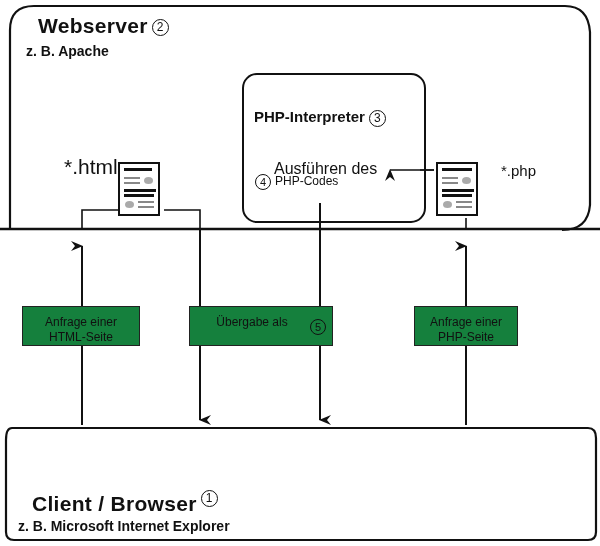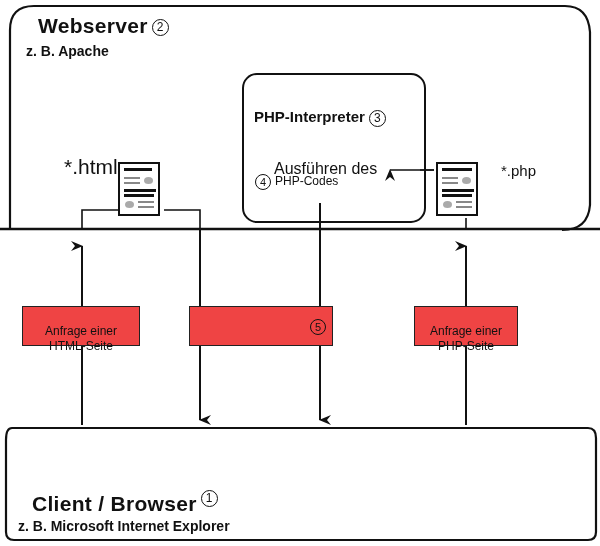--- a/index.html
+++ b/index.html
@@ -3,21 +3,21 @@
 <meta charset="utf-8">
 <style>
   html, body { margin:0; padding:0; background:#ffffff; }
   body { width:600px; height:546px; position:relative; overflow:hidden; font-family:"Liberation Sans", sans-serif; color:#111; }
   svg.lines { position:absolute; left:0; top:0; width:600px; height:546px; }
   .abs { position:absolute; white-space:nowrap; }
   .title { font-weight:bold; font-size:21px; letter-spacing:0.3px;margin-left:16px; }
   .sub { font-size:14px;font-weight:bold; }
   .num { display:inline-block; width:15px; height:15px; border:1.5px solid #111; border-radius:50%; font-size:12px; line-height:15px; text-align:center; font-weight:normal; vertical-align:middle; margin-left:4px; }
   .numsm { width:14px; height:14px; line-height:14px; font-size:11px; }
-  .label-box { position:absolute; background:#ef4444; border:1.5px solid #222; font-size:12px; text-align:center; line-height:15px; padding-top:17px; box-sizing:border-box; }
+  .label-box { position:absolute; background:#15803d; border:1.5px solid #222; font-size:12px; text-align:center; line-height:15px; padding-top:8px; box-sizing:border-box; }
   .doc { position:absolute; width:42px; height:54px; background:#fff; border:2.5px solid #111; box-sizing:border-box; }
   .doc .bar { position:absolute; background:#111; height:3px; }
   .doc .lt { position:absolute; background:#888; height:2px; }
   .doc .dot { position:absolute; width:9px; height:7px; border-radius:50%; background:#aaa; }
 </style>
 </head>
 <body>
 
 <svg class="lines" viewBox="0 0 600 546">
   <defs>
@@ -87,20 +87,21 @@
   <div class="dot" style="left:5px;top:37px;"></div>
   <div class="lt" style="left:18px;top:37px;width:16px;"></div>
   <div class="lt" style="left:18px;top:42px;width:16px;"></div>
 </div>
 
 <div class="label-box" style="left:22px;top:306px;width:118px;height:40px;">
   <div>Anfrage einer</div>
   <div>HTML-Seite</div>
 </div>
 <div class="label-box" style="left:189px;top:306px;width:144px;height:40px;">
+  <div style="padding-right:18px;">Übergabe als</div>
   <span class="num numsm" style="position:absolute;right:6px;top:12px;margin:0;">5</span>
 </div>
 <div class="label-box" style="left:414px;top:306px;width:104px;height:40px;">
   <div>Anfrage einer</div>
   <div>PHP-Seite</div>
 </div>
 
 <div class="abs title" style="left:16px;top:492px;">
   <span>Client / Browser</span><span class="num" style="vertical-align:top;margin-top:-2px;">1</span>
 </div>

